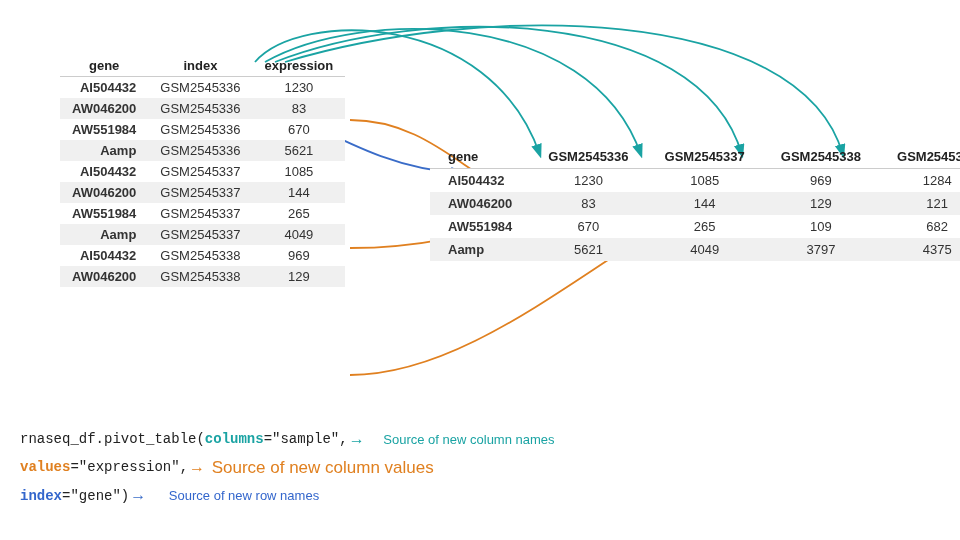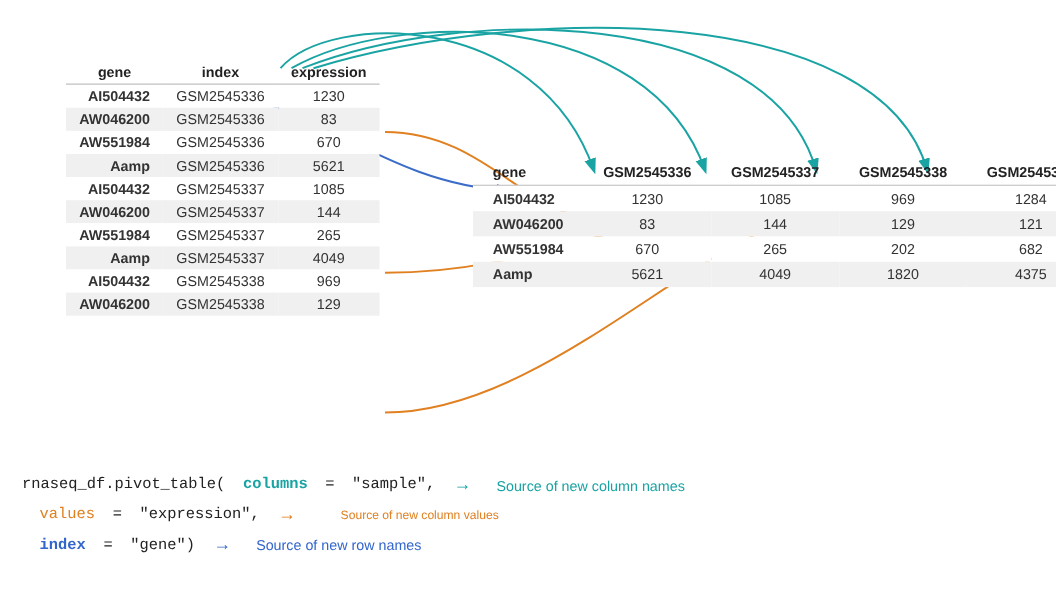--- a/index.html
+++ b/index.html
@@ -98,29 +98,29 @@
       position: absolute;
       bottom: 30px;
       left: 20px;
       font-family: 'Courier New', monospace;
       font-size: 14px;
       line-height: 1.7;
     }
     .code-line {
       display: flex;
       align-items: center;
-      gap: 16px;
+      gap: 0;
     }
     .code-black { color: #222; }
     .code-teal { color: #1aa3a3; font-weight: 700; }
-    .code-orange { color: #e08020; font-weight: 400; }
+    .code-orange { color: #e08020; font-weight: 700; }
     .code-blue { color: #3366cc; font-weight: 600; }
-    .arrow-label-teal { color: #1aa3a3; font-family: 'Segoe UI', Arial, sans-serif; font-size: 13px; margin-left: 6px; }
-    .arrow-label-orange { color: #e08020; font-family: 'Segoe UI', Arial, sans-serif; font-size: 11px; margin-left: 24px; }
-    .arrow-label-blue { color: #3366cc; font-family: 'Segoe UI', Arial, sans-serif; font-size: 13px; margin-left: 6px; }
+    .arrow-label-teal { color: #1aa3a3; font-family: 'Segoe UI', Arial, sans-serif; font-size: 13px; margin-left: 18px; }
+    .arrow-label-orange { color: #e08020; font-family: 'Segoe UI', Arial, sans-serif; font-size: 17px; margin-left: 6px; }
+    .arrow-label-blue { color: #3366cc; font-family: 'Segoe UI', Arial, sans-serif; font-size: 13px; margin-left: 22px; }
     .inline-arrow {
       display: inline-block;
       margin: 0 4px;
       font-size: 16px;
     }
   </style>
 </head>
 <body>
 
 <div class="main-container">
@@ -245,28 +245,28 @@
             <td>AW046200</td>
             <td>83</td>
             <td>144</td>
             <td>129</td>
             <td>121</td>
           </tr>
           <tr>
             <td>AW551984</td>
             <td>670</td>
             <td>265</td>
-            <td>202</td>
+            <td>109</td>
             <td>682</td>
           </tr>
           <tr>
             <td>Aamp</td>
             <td>5621</td>
             <td>4049</td>
-            <td>1820</td>
+            <td>3797</td>
             <td>4375</td>
           </tr>
         </tbody>
     </table>
   </div>
 
   <div class="code-section">
     <div class="code-line">
       <span class="code-black">rnaseq_df.pivot_table(</span>
         <span class="code-teal">columns</span>

